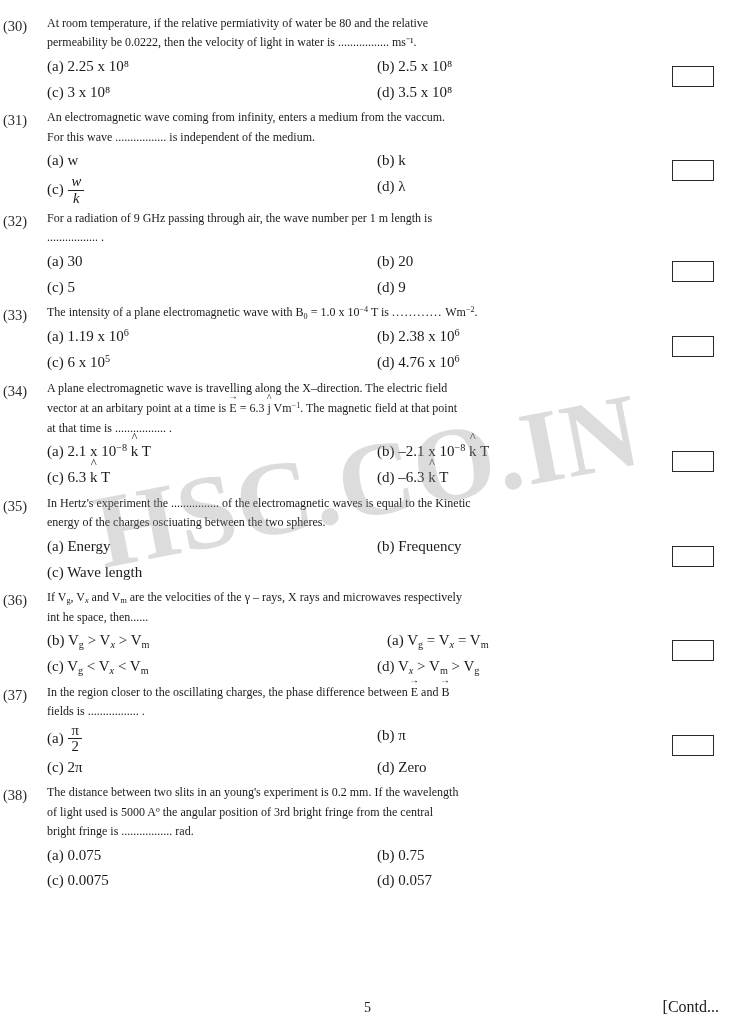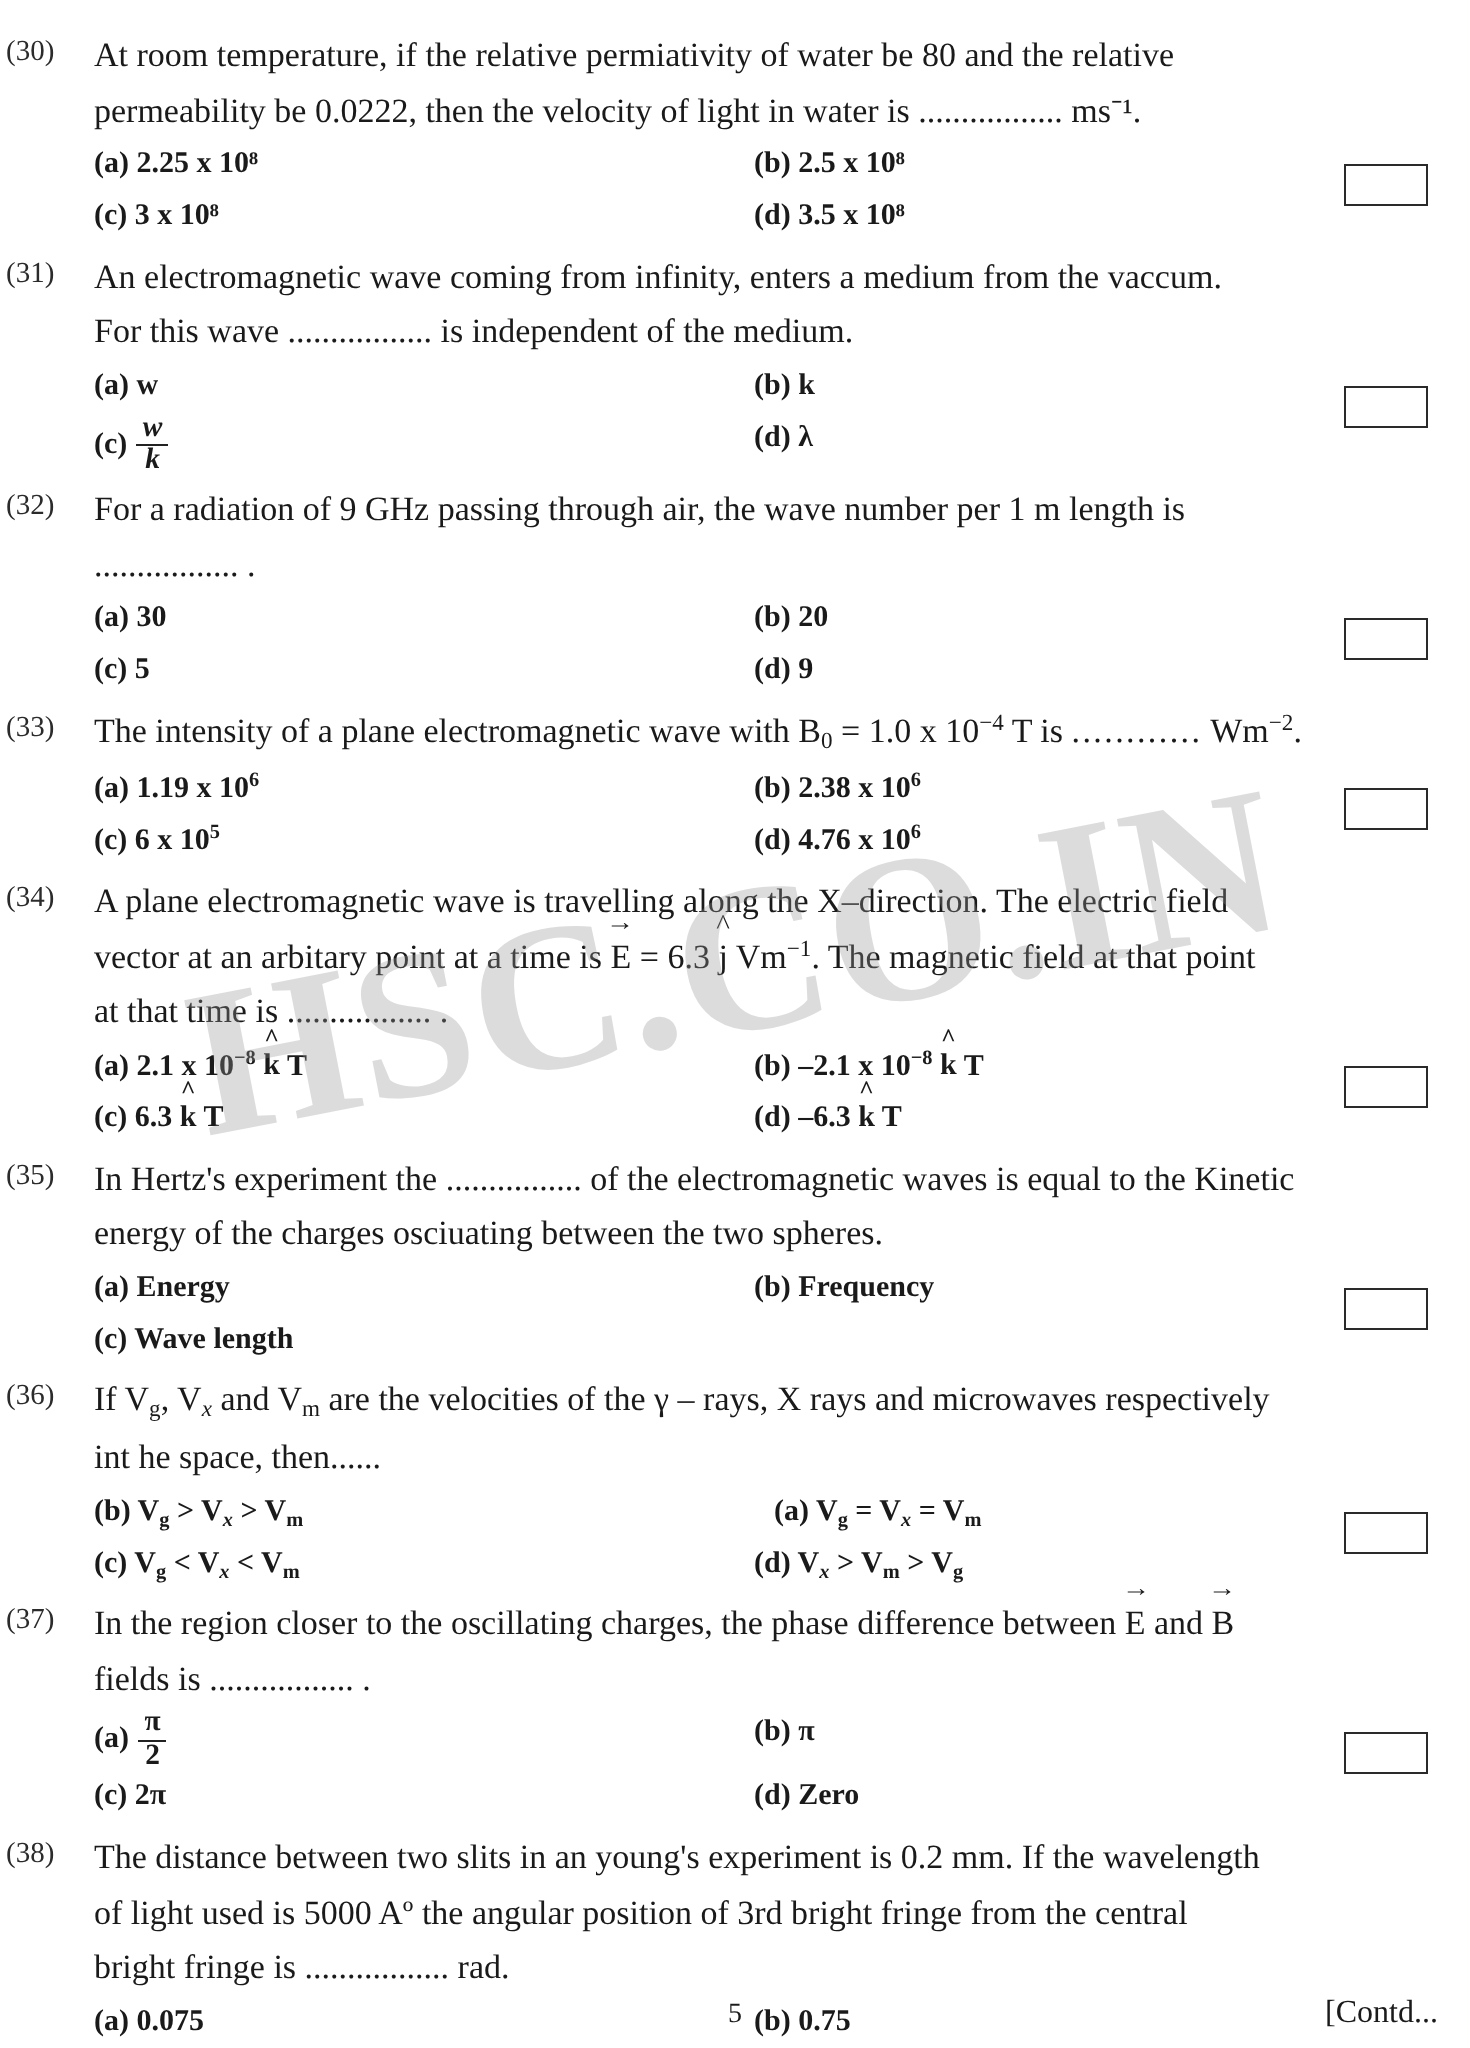--- a/index.html
+++ b/index.html
@@ -58,35 +58,34 @@
     line-height: 1.55;
     text-align: left;
     padding-top: 1px;
     color: #2b2b2b;
   }
   .qbody {
     flex: 1 1 auto;
     min-width: 0;
   }
   .stem {
-    font-size: 17px;
+    font-size: 12px;
     line-height: 1.62;
     text-align: justify;
     text-justify: inter-word;
     padding-right: 2px;
   }
   .opts {
     position: relative;
     margin-top: 1px;
   }
   .optrow {
     display: flex;
     align-items: flex-start;
     line-height: 1.6;
-    font-weight: bold;
   }
   .opt {
     font-size: 15px;
     line-height: 1.72;
     white-space: nowrap;
   }
   .opt.a, .opt.c { flex: 0 0 330px; }
   .opt.b, .opt.d { flex: 1 1 auto; }
   .ansbox {
     position: absolute;

